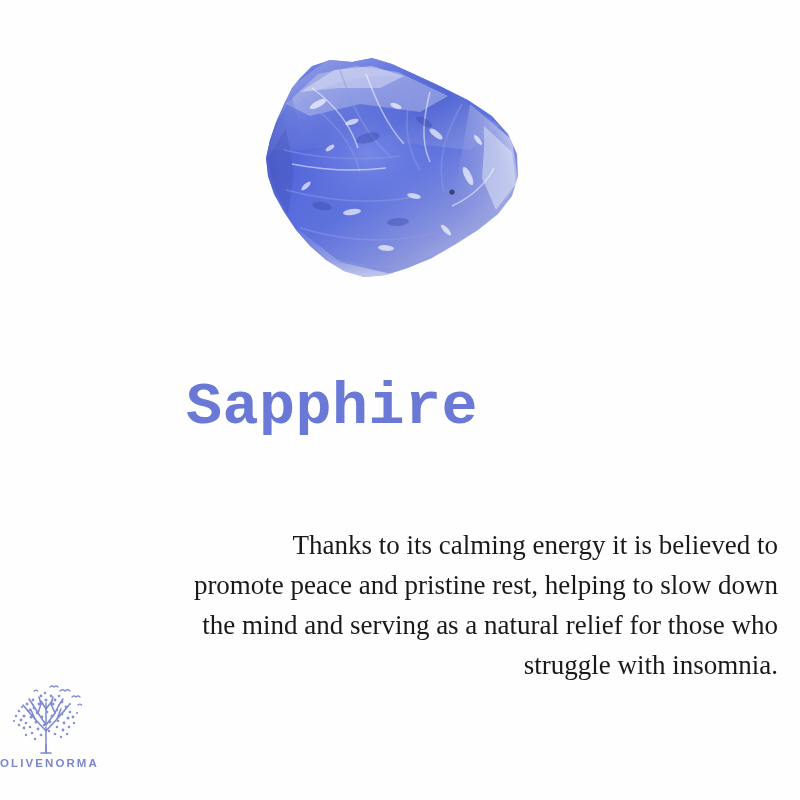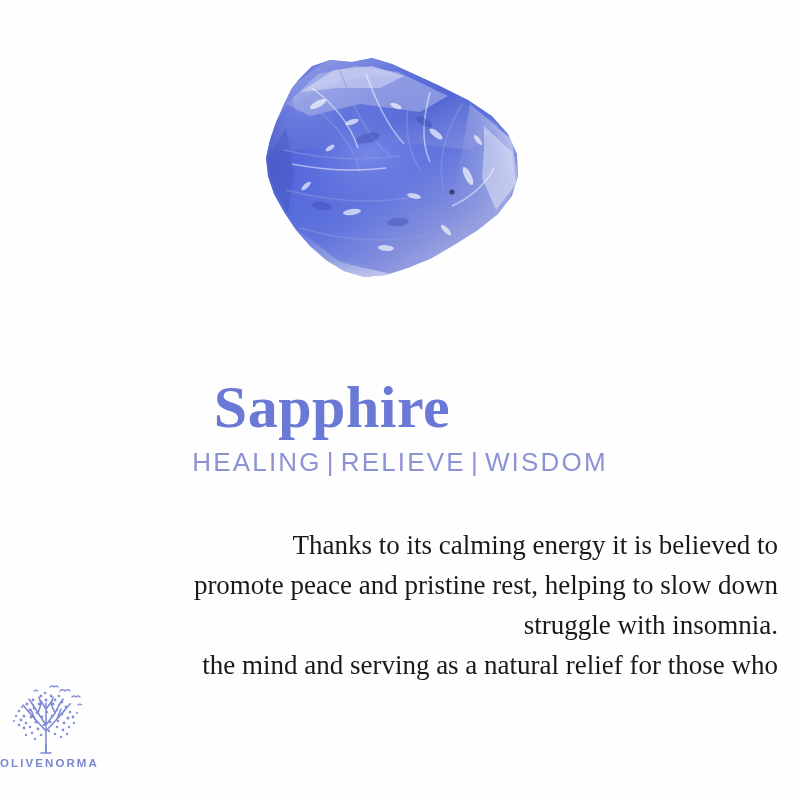--- a/index.html
+++ b/index.html
@@ -40,21 +40,21 @@
     height: 320px;
   }
 
   
   .title {
     position: absolute;
     top: 330px;
     left: 0;
     width: 664px;
     text-align: center;
-    font-family: Liberation Serif, serif;
+    font-family: Liberation Mono, monospace;
     font-weight: 700;
     font-size: 60px;
     line-height: 74px;
     color: #6b79d6;
     letter-spacing: 0.5px;
   }
 
   
   .subtitle {
     position: absolute;
@@ -237,29 +237,26 @@
             <ellipse cx="398" cy="222" rx="11" ry="4" transform="rotate(-4 398 222)"></ellipse>
           </g>
           <circle cx="452" cy="192" r="2.6" fill="#2a2f58" opacity="0.8"></circle>
         </g>
       </g>
     </svg>
   </div>
 
   <h1 class="title">Sapphire</h1>
 
-  <div class="subtitle">
-    <span>HEALING</span><span class="sep">|</span><span>RELIEVE</span><span class="sep">|</span><span>WISDOM</span>
-  </div>
 
   <p class="body-copy">
     <span class="ln">Thanks to its calming energy it is believed to</span>
     <span class="ln">promote peace and pristine rest, helping to slow down</span>
+    <span class="ln">the mind and serving as a natural relief for those who</span>
     <span class="ln">struggle with insomnia.</span>
-    <span class="ln">the mind and serving as a natural relief for those who</span>
   </p>
 
   <div class="logo">
     <svg class="logo-mark" viewBox="0 0 92 72">
       <g stroke="#7b86d2" stroke-width="1.5" fill="none" stroke-linecap="round">
 
         <path d="M46,70 L46,44"></path>
         <path d="M46,62 L46,70 M41,70 L51,70"></path>
 
         <path d="M46,48 L35,36 M46,48 L57,36"></path>

